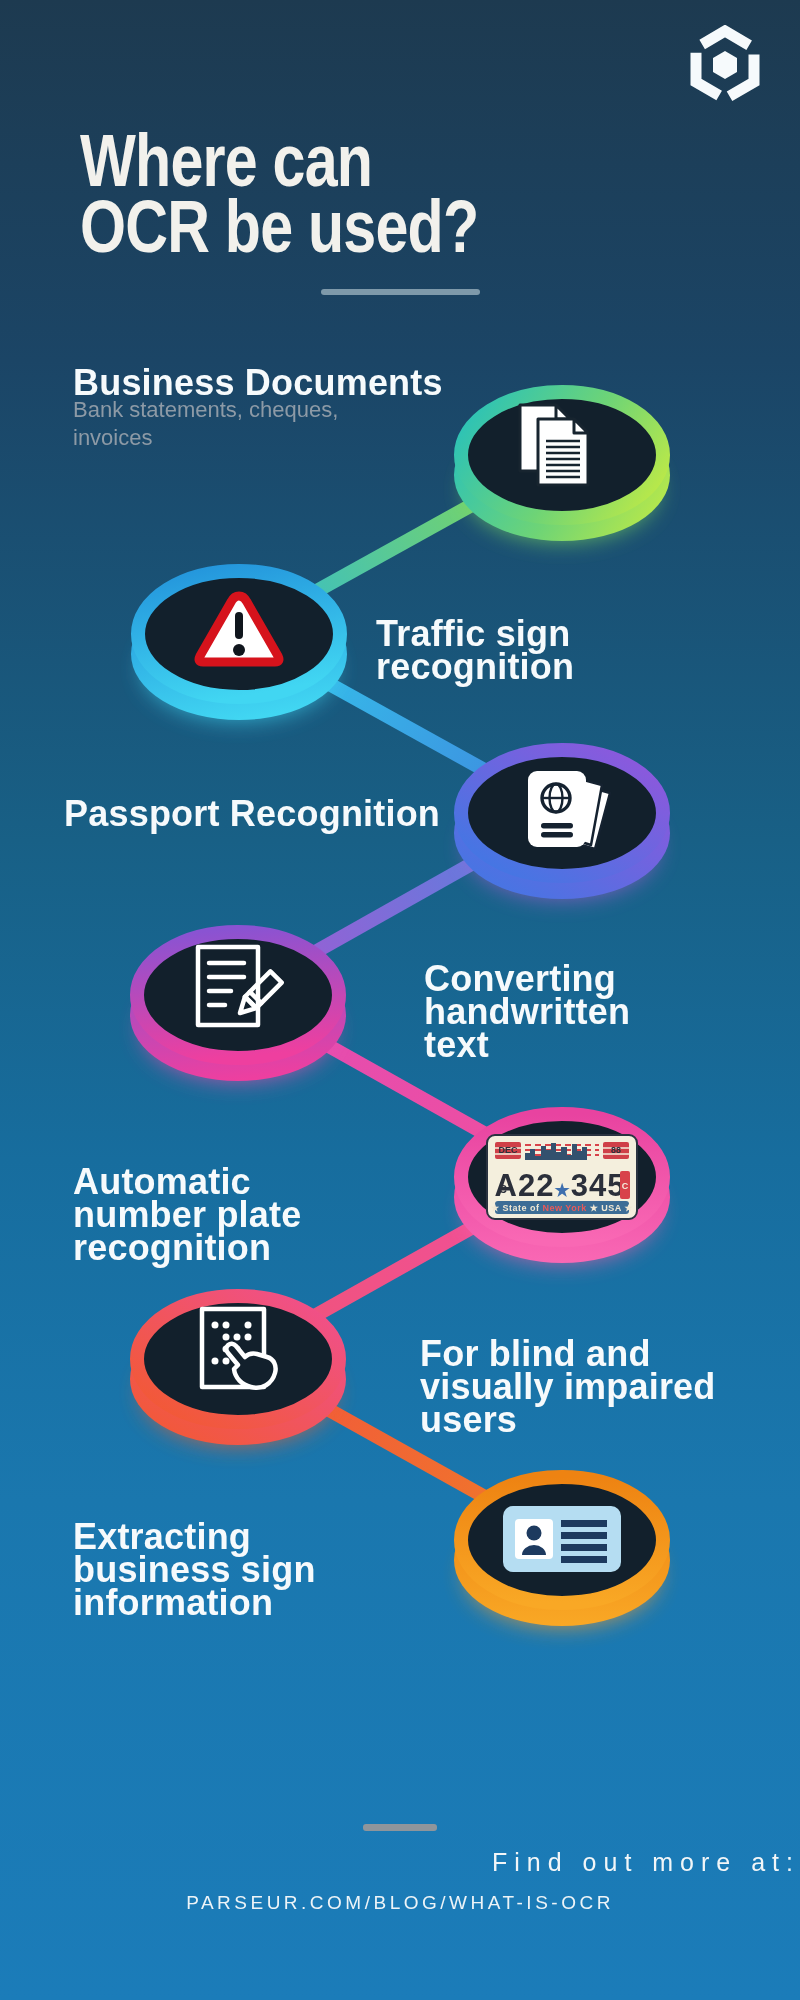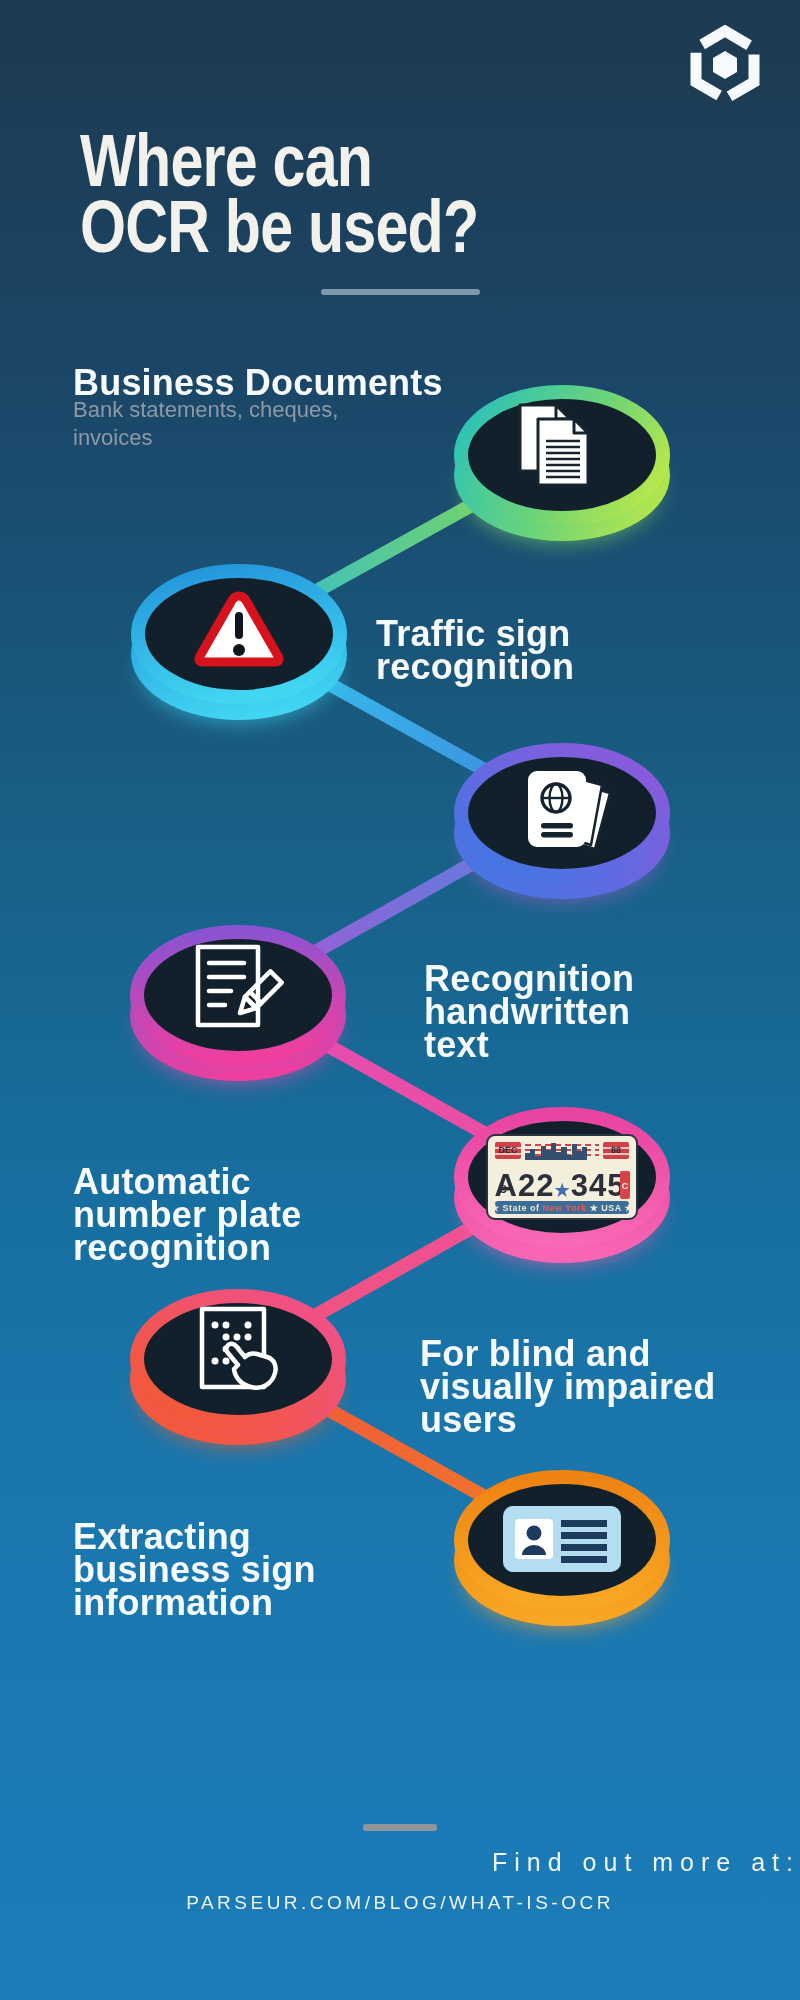--- a/index.html
+++ b/index.html
@@ -126,20 +126,21 @@
       <ellipse cx="130" cy="98" rx="108" ry="66" fill="url(#g2)"></ellipse>
       <ellipse cx="130" cy="78" rx="101" ry="63" fill="#12202c" stroke="url(#g2)" stroke-width="14"></ellipse>
       <g transform="translate(86,34)">
         <path d="M44,6 Q49,6 52,12 L83,66 Q86,72 80,72 L8,72 Q2,72 5,66 L36,12 Q39,6 44,6 Z" fill="#ffffff" stroke="#d6131c" stroke-width="9" stroke-linejoin="round"></path>
         <rect x="40" y="22" width="8" height="27" rx="4" fill="#10161d"></rect>
         <circle cx="44" cy="60" r="6" fill="#10161d"></circle>
       </g>
     </svg>
   </div>
 
+  <div class="abs label" style="left:64px;top:797px;width:400px">Passport Recognition</div>
 
   <div class="abs node" style="left:432px;top:735px">
     <svg width="260" height="210" viewBox="0 0 260 210">
       <defs>
         <linearGradient id="g3" x1="0" y1="1" x2="1" y2="0">
           <stop offset="0" stop-color="#3b7ae4"></stop>
             <stop offset="1" stop-color="#9455dc"></stop>
         </linearGradient>
         <filter id="b3" x="-60%" y="-60%" width="220%" height="220%">
             <feGaussianBlur stdDeviation="11"></feGaussianBlur>
@@ -154,21 +155,21 @@
         <rect x="0" y="0" width="58" height="76" rx="9" fill="#ffffff"></rect>
         <circle cx="28" cy="27" r="14" fill="none" stroke="#152230" stroke-width="3.4"></circle>
         <ellipse cx="28" cy="27" rx="6.5" ry="14" fill="none" stroke="#152230" stroke-width="2.4"></ellipse>
         <line x1="14" y1="27" x2="42" y2="27" stroke="#152230" stroke-width="2.4"></line>
         <rect x="13" y="52" width="32" height="5.5" rx="2.7" fill="#152230"></rect>
         <rect x="13" y="61" width="32" height="5.5" rx="2.7" fill="#152230"></rect>
       </g>
     </svg>
   </div>
 
-  <div class="abs label" style="left:424px;top:962px;width:280px">Recognition handwritten text</div>
+  <div class="abs label" style="left:424px;top:962px;width:280px">Converting handwritten text</div>
 
   <div class="abs node" style="left:108px;top:917px">
     <svg width="260" height="210" viewBox="0 0 260 210">
       <defs>
         <linearGradient id="g4" x1="0.3" y1="0" x2="0.45" y2="1">
           <stop offset="0" stop-color="#8a53d2"></stop>
             <stop offset="1" stop-color="#ee3f9f"></stop>
         </linearGradient>
         <filter id="b4" x="-60%" y="-60%" width="220%" height="220%">
             <feGaussianBlur stdDeviation="11"></feGaussianBlur>

